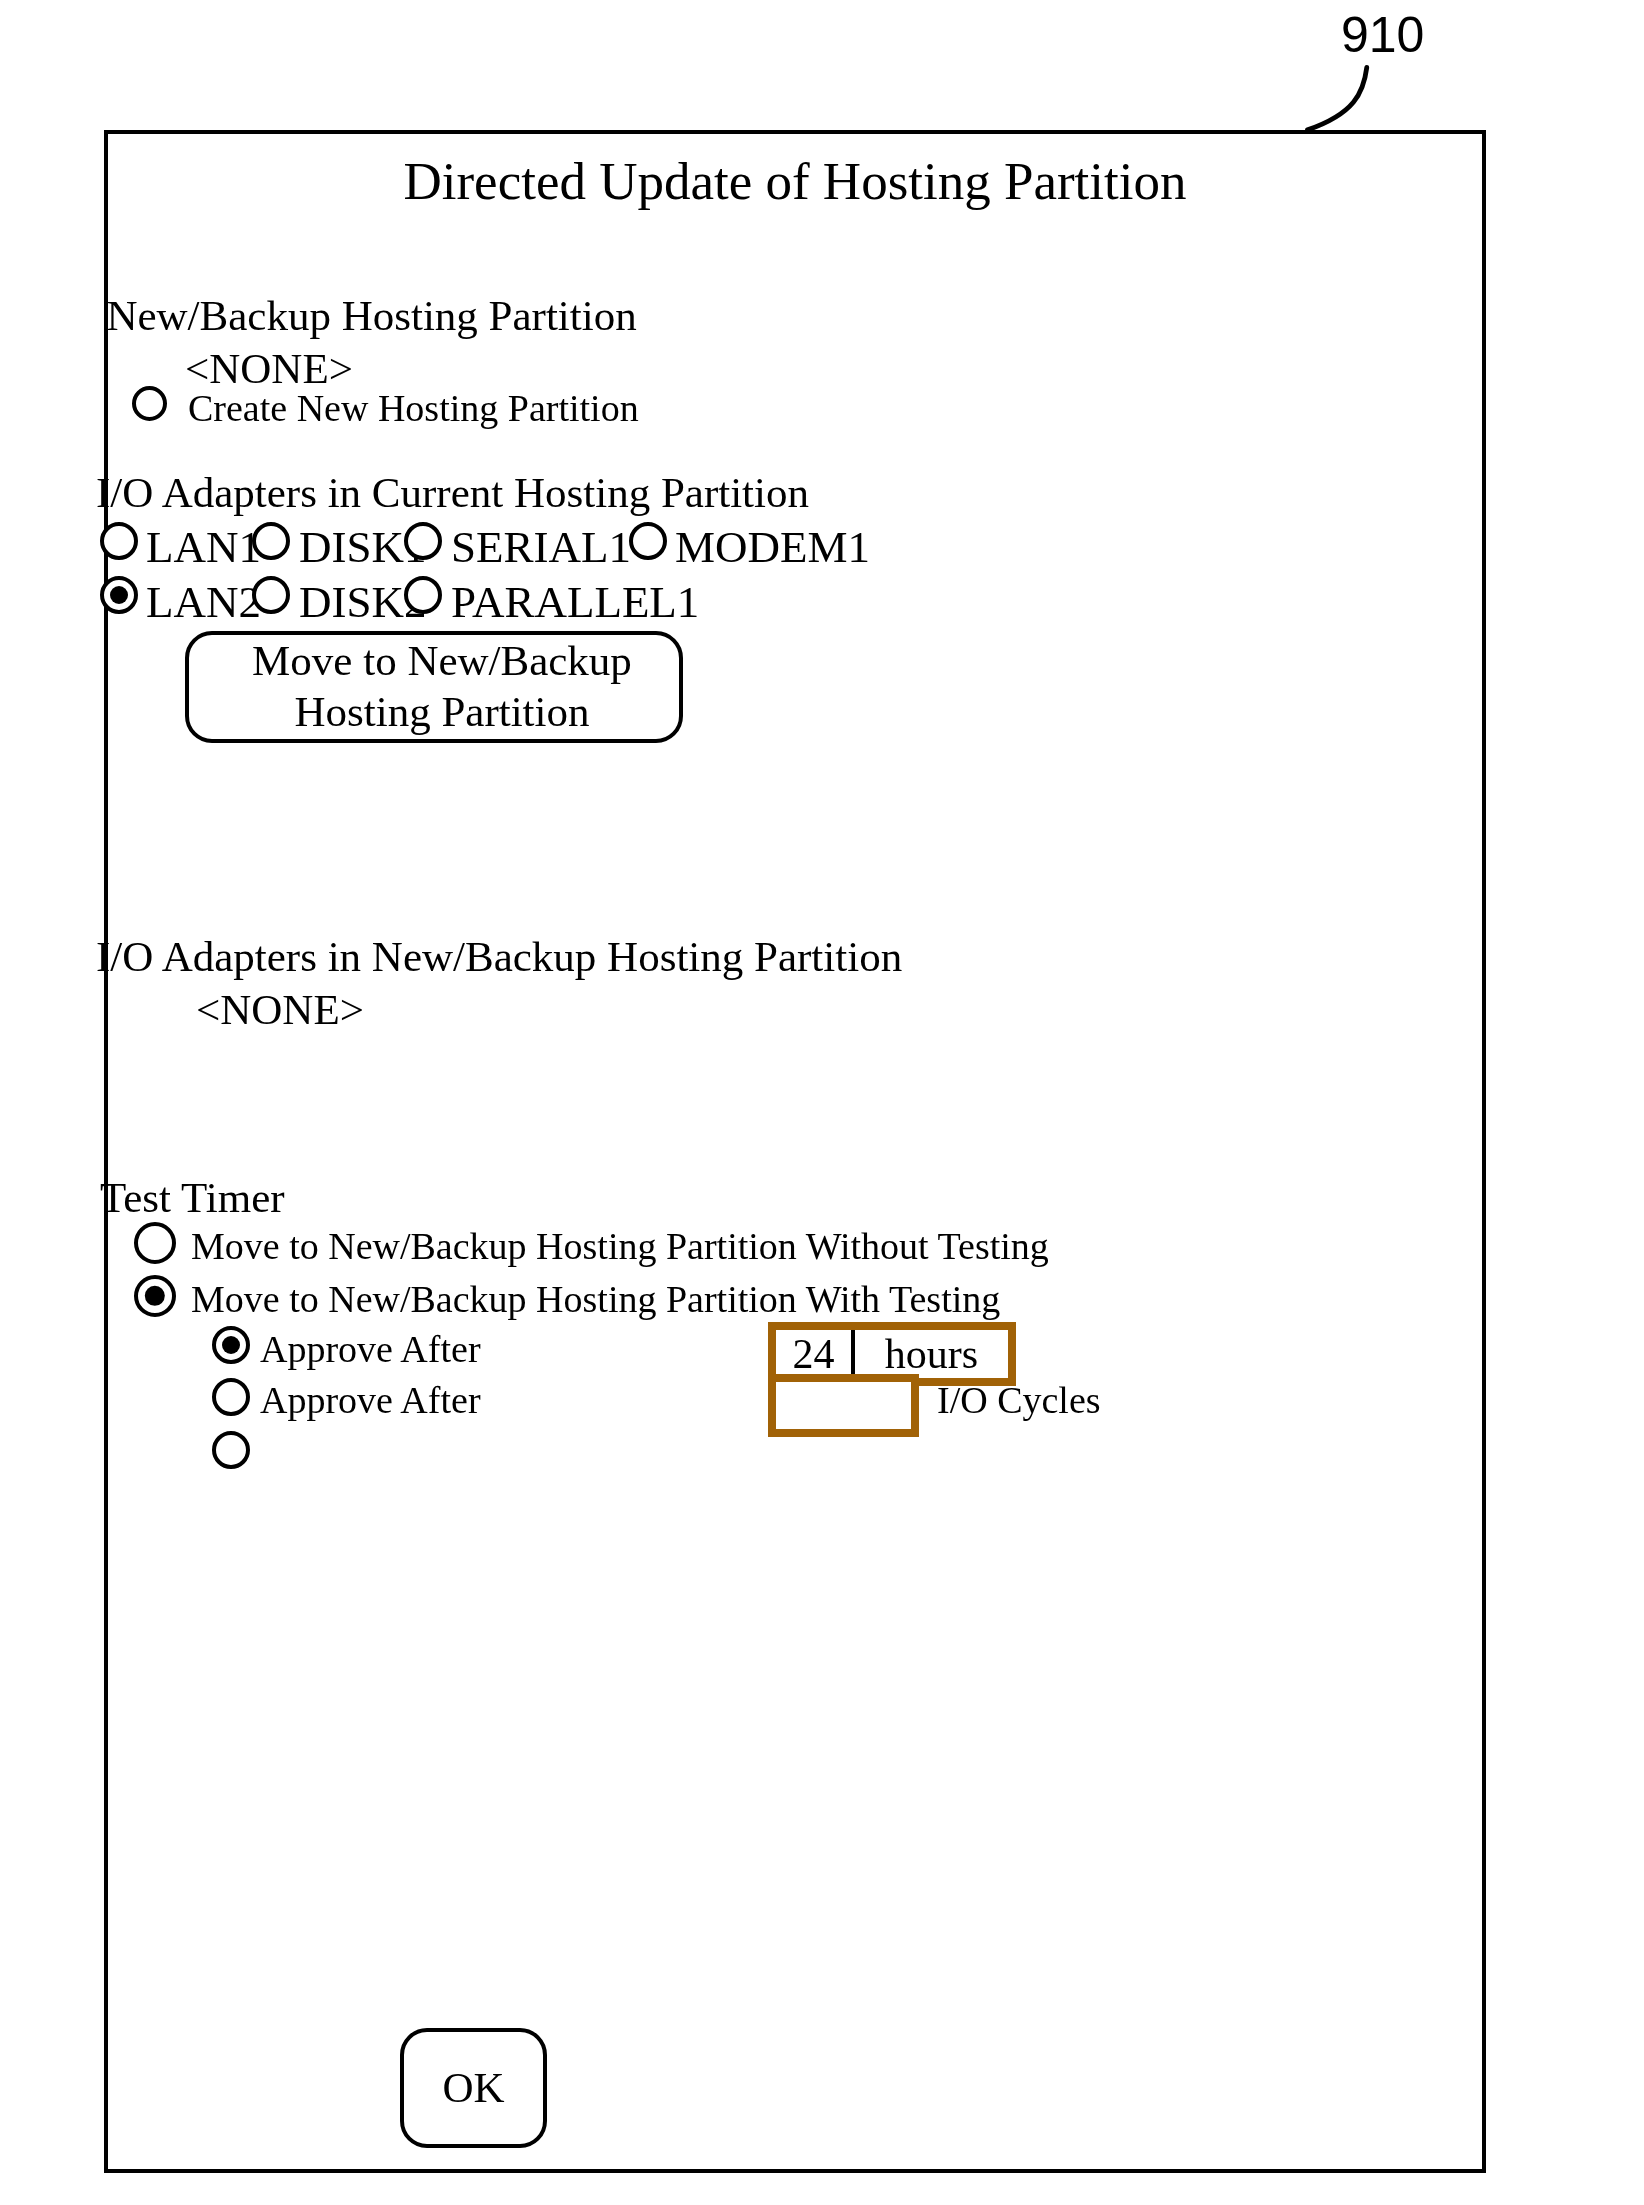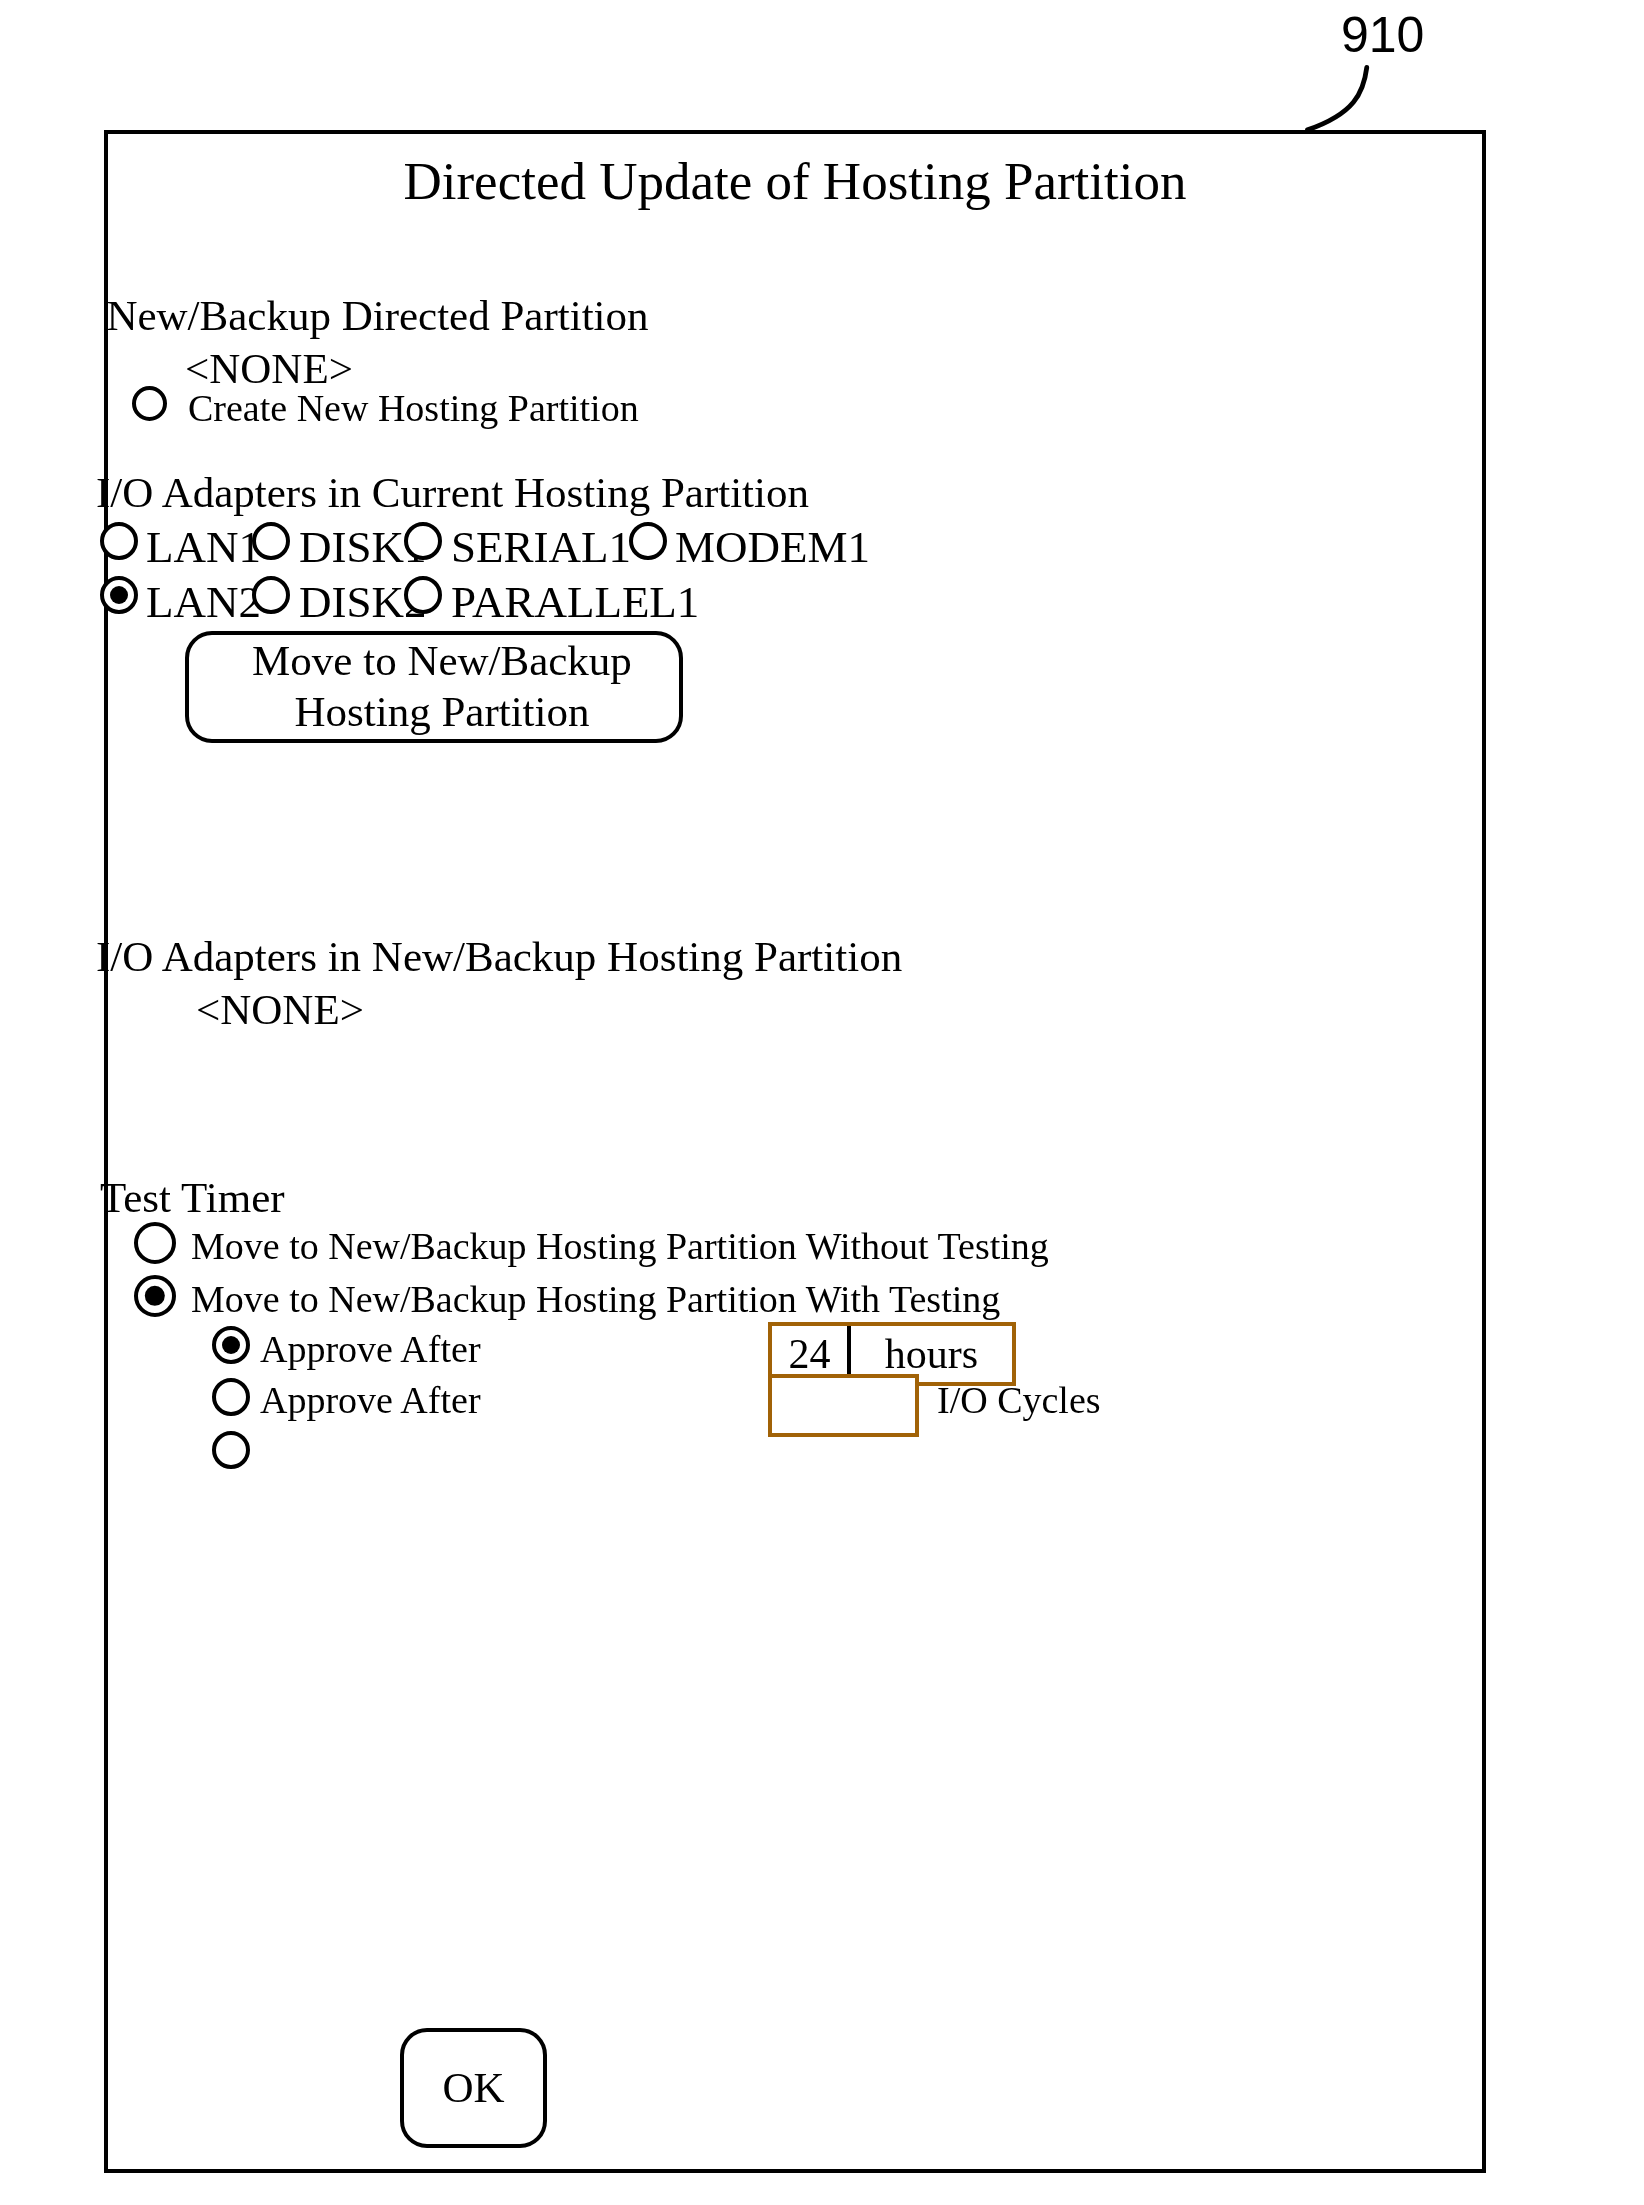--- a/index.html
+++ b/index.html
@@ -112,21 +112,21 @@
     justify-content: center;
     text-align: center;
     line-height: 1.18;
     font-size: 43px;
   }
 
   
   .fbox {
     position: absolute;
     box-sizing: border-box;
-    border: 4px solid #a16207;
+    border: 8px solid #a16207;
     background: #fff;
     display: flex;
     align-items: center;
   }
   .fbox .cellnum {
     box-sizing: border-box;
     height: 100%;
     display: flex;
     align-items: center;
     justify-content: center;
@@ -162,21 +162,21 @@
 
   <div class="callout" id="callout-910">910</div>
   <div class="callout" id="callout-915">915</div>
   <div class="callout" id="callout-930">930</div>
   <div class="callout" id="callout-920">920</div>
 
   <div id="dialog">
 
     <div id="dialog-title">Directed Update of Hosting Partition</div>
 
-    <div class="t sec-label" style="left:-1.6px; top:160px;">New/Backup Directed Partition</div>
+    <div class="t sec-label" style="left:-1.6px; top:160px;">New/Backup Hosting Partition</div>
 
     <div class="t none-val" style="left:77px; top:213px;">&lt;NONE&gt;</div>
 
     <div class="radio r44" style="left:24px; top:252px;"></div>
     <div class="t opt-label" style="left:80px; top:255px;">Create New Hosting Partition</div>
 
     <div class="t sec-label" style="left:-12px; top:337px;">I/O Adapters in Current Hosting Partition</div>
 
     <div class="radio r48" style="left:-8px; top:388px;"></div>
     <div class="t adapter-label" style="left:38px; top:391px;">LAN1</div>

